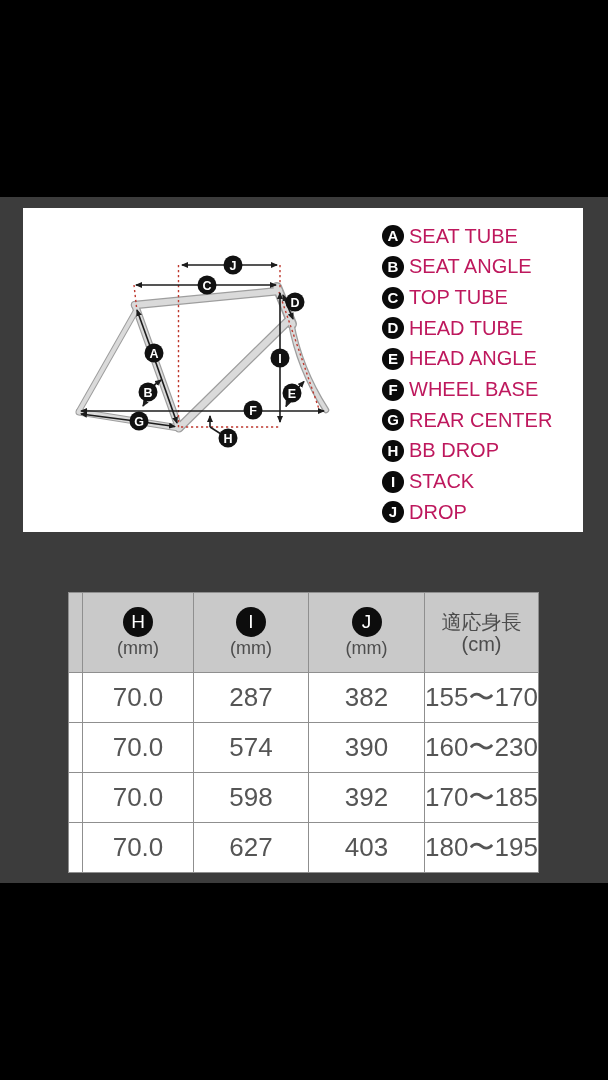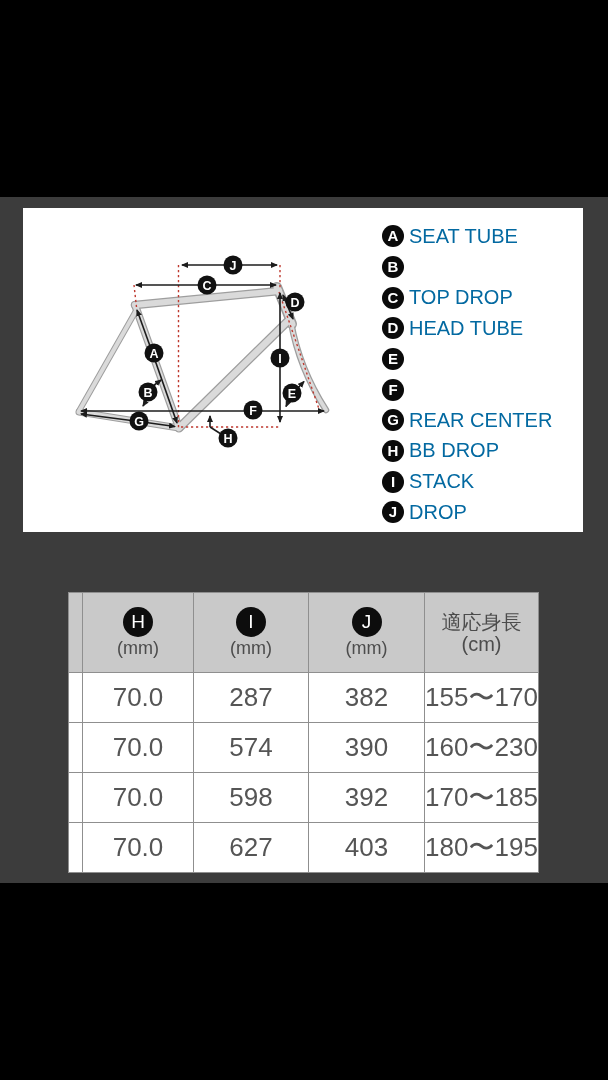--- a/index.html
+++ b/index.html
@@ -7,21 +7,21 @@
           font-family:"Liberation Sans","DejaVu Sans",sans-serif;}
   .gray-band{position:absolute;left:0;top:197px;width:608px;height:686px;background:#3c3c3c;}
   
   .panel{position:absolute;left:23px;top:208px;width:560px;height:324px;background:#ffffff;}
   .panel svg{position:absolute;left:0;top:0;}
   
   .legend{position:absolute;left:359px;top:13px;width:200px;}
   .legend-row{display:flex;align-items:center;height:30.66px;}
   .legend-bullet{flex:0 0 22px;width:22px;height:22px;border-radius:50%;background:#0a0a0a;color:#fff;
                  font-size:15px;font-weight:bold;text-align:center;line-height:22px;}
-  .legend-label{margin-left:5px;font-size:20px;color:#0369a1;white-space:nowrap;}
+  .legend-label{margin-left:5px;font-size:20px;color:#be185d;white-space:nowrap;}
   
   .spec-table-wrap{position:absolute;left:68px;top:592px;width:470px;}
   table.spec{border-collapse:collapse;table-layout:fixed;width:470px;}
   table.spec th,table.spec td{border:1px solid #8f8f8f;padding:0;text-align:center;vertical-align:middle;}
   table.spec th{background:#c9c9c9;height:79px;font-weight:normal;}
   table.spec td{background:#ffffff;height:49px;font-size:26px;color:#555555;}
   .hdr-circle{display:block;margin:0 auto 1px auto;width:30px;height:30px;border-radius:50%;
               background:#0d0d0d;color:#ffffff;font-size:19px;line-height:30px;text-align:center;}
   .hdr-unit{display:block;font-size:18px;color:#4c4c4c;line-height:20px;}
   .hdr-title{display:block;font-size:20px;color:#4c4c4c;line-height:22px;}
@@ -152,34 +152,37 @@
       </g>
     </svg>
 
     <div class="legend">
       <div class="legend-row">
           <span class="legend-bullet">A</span>
           <span class="legend-label">SEAT TUBE</span>
         </div>
       <div class="legend-row">
           <span class="legend-bullet">B</span>
+          <span class="legend-label">SEAT ANGLE</span>
         </div>
       <div class="legend-row">
           <span class="legend-bullet">C</span>
-          <span class="legend-label">TOP DROP</span>
+          <span class="legend-label">TOP TUBE</span>
         </div>
       <div class="legend-row">
           <span class="legend-bullet">D</span>
           <span class="legend-label">HEAD TUBE</span>
         </div>
       <div class="legend-row">
           <span class="legend-bullet">E</span>
+          <span class="legend-label">HEAD ANGLE</span>
         </div>
       <div class="legend-row">
           <span class="legend-bullet">F</span>
+          <span class="legend-label">WHEEL BASE</span>
         </div>
       <div class="legend-row">
           <span class="legend-bullet">G</span>
           <span class="legend-label">REAR CENTER</span>
         </div>
       <div class="legend-row">
           <span class="legend-bullet">H</span>
           <span class="legend-label">BB DROP</span>
         </div>
       <div class="legend-row">

